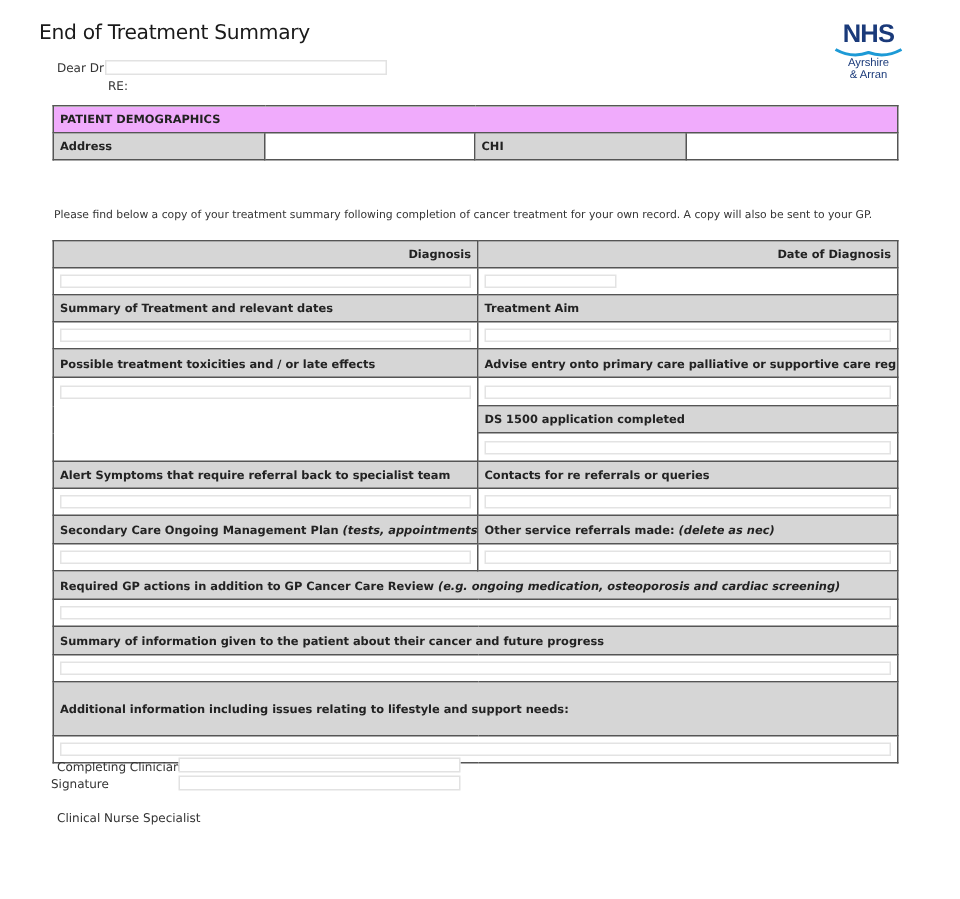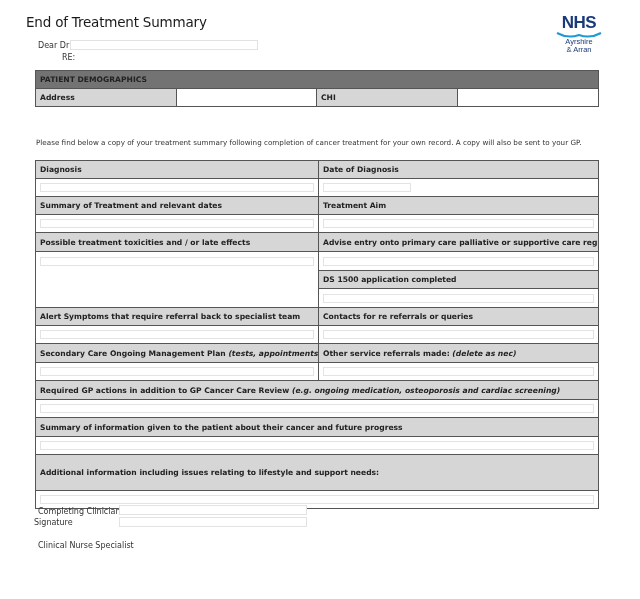--- a/index.html
+++ b/index.html
@@ -10,33 +10,33 @@
   .small { font-size: 8px; color: #333; }
   .field { background: #fff; border: 1px solid #e2e2e2; }
   .logo { left: 549px; top: 14px; width: 60px; text-align: center; }
   .logo .nhs { font-size: 17px; font-weight: bold; color: #1a3a7a; letter-spacing: -0.5px; line-height: 18px; font-family: "Liberation Sans", sans-serif; }
   .logo .wave { display: block; margin: 0 auto; }
   .logo .sub { font-size: 7.5px; color: #1a3a7a; line-height: 8px; font-family: "Liberation Sans", sans-serif; }
 
   table.grid { position: absolute; border-collapse: collapse; table-layout: fixed; }
   table.grid td { border: 1px solid #555; font-size: 7.6px; font-weight: bold; color: #222; padding: 0 4px; vertical-align: middle; overflow: hidden; white-space: nowrap; }
   .hdr { background: #d6d6d6; }
-  .hdr-dark { background: #737373; }
+  .hdr-dark { background: #f0abfc; }
   .cell-white { background: #fff; }
   .inbox { display: block; height: 9px; border: 1px solid #e3e3e3; background: #fff; }
   em { font-style: italic; font-weight: bold; }
   .outer { border: 1.5px solid #444; }
 </style>
 </head>
 <body>
 
 <div class="abs title">End of Treatment Summary</div>
 <div class="abs small" style="left:38px;top:41px;">Dear Dr</div>
 <div class="abs field" style="left:70px;top:40px;width:188px;height:10px;"></div>
-<div class="abs small" style="left:38px;top:53px;padding-left:24px;">RE:</div>
+<div class="abs small" style="left:48px;top:53px;padding-left:24px;">RE:</div>
 
 <div class="abs logo">
   <div class="nhs">NHS</div>
   <svg class="wave" width="46" height="6" viewBox="0 0 46 6">
     <path d="M1 1 Q12 7 23 3 Q34 7 45 1" stroke="#1d9ad6" stroke-width="2" fill="none"></path>
   </svg>
   <div class="sub">Ayrshire</div>
   <div class="sub">&amp; Arran</div>
 </div>
 
@@ -62,21 +62,21 @@
 
 <div class="abs" style="left:36px;top:138px;font-size:7.2px;color:#333;white-space:nowrap;">Please find below a copy of your treatment summary following completion of cancer treatment for your own record. A copy will also be sent to your GP.</div>
 
 <table class="grid outer" style="left:35px;top:160px;width:563px;">
   <colgroup>
       <col style="width:283px">
       <col style="width:280px">
     </colgroup>
 
   <tbody>
-      <tr style="height:18px;">
+      <tr style="height:18px;text-align:right;">
     <td class="hdr">Diagnosis</td>
     <td class="hdr">Date of Diagnosis</td>
   </tr>
   <tr style="height:18px;">
     <td class="cell-white">
           <span class="inbox"></span>
         </td>
     <td class="cell-white">
           <span class="inbox" style="width:88px;"></span>
         </td>

